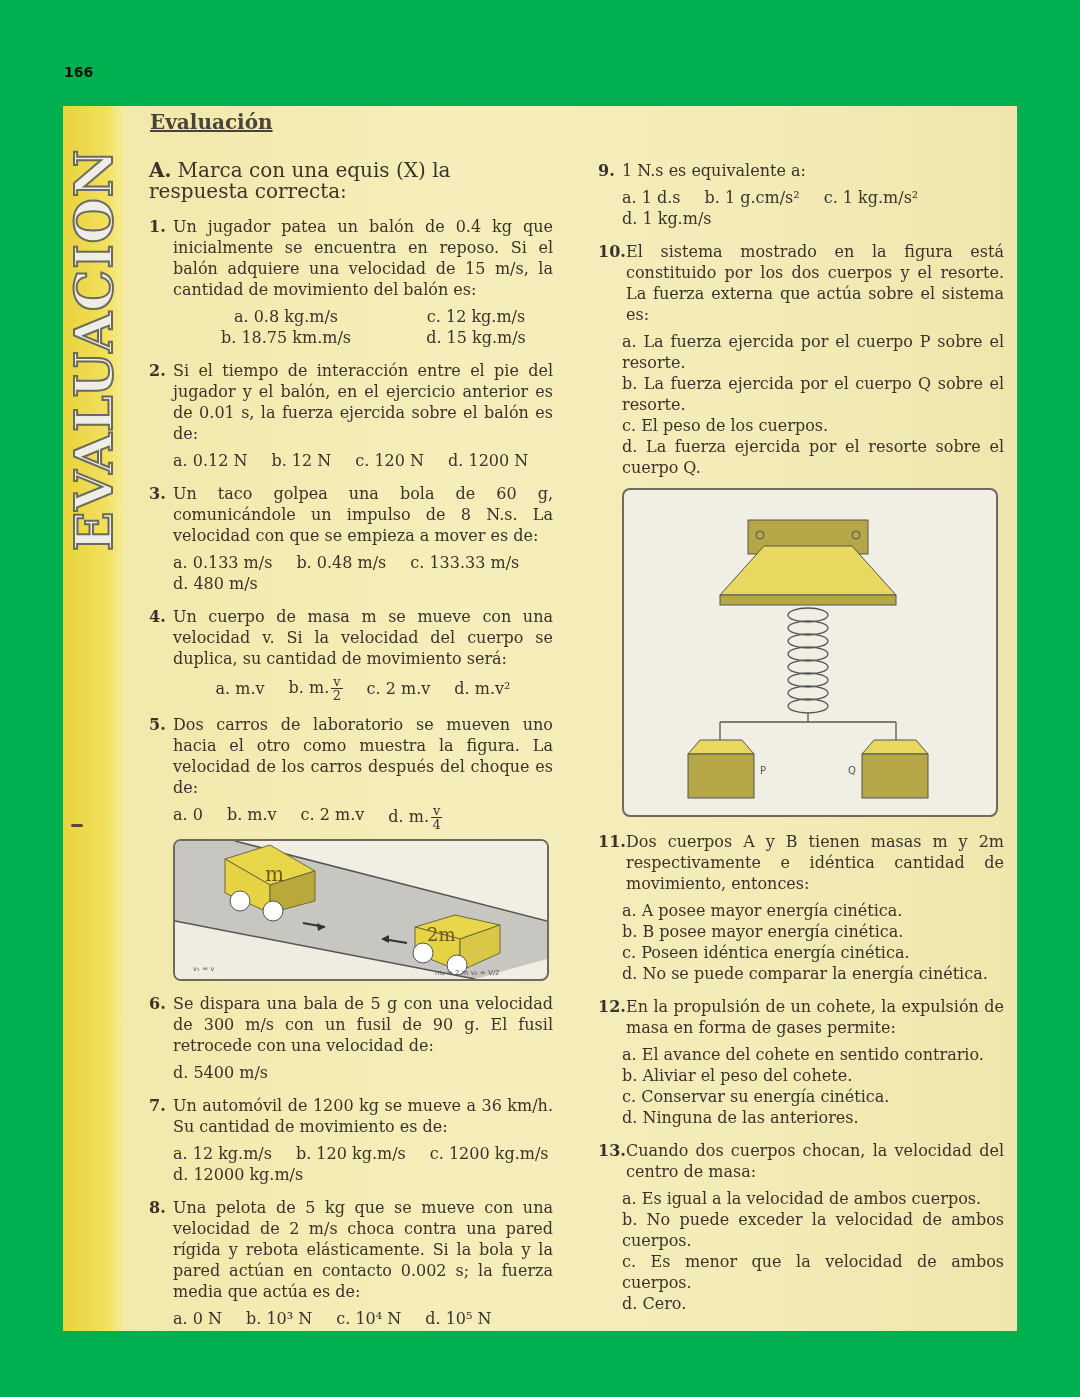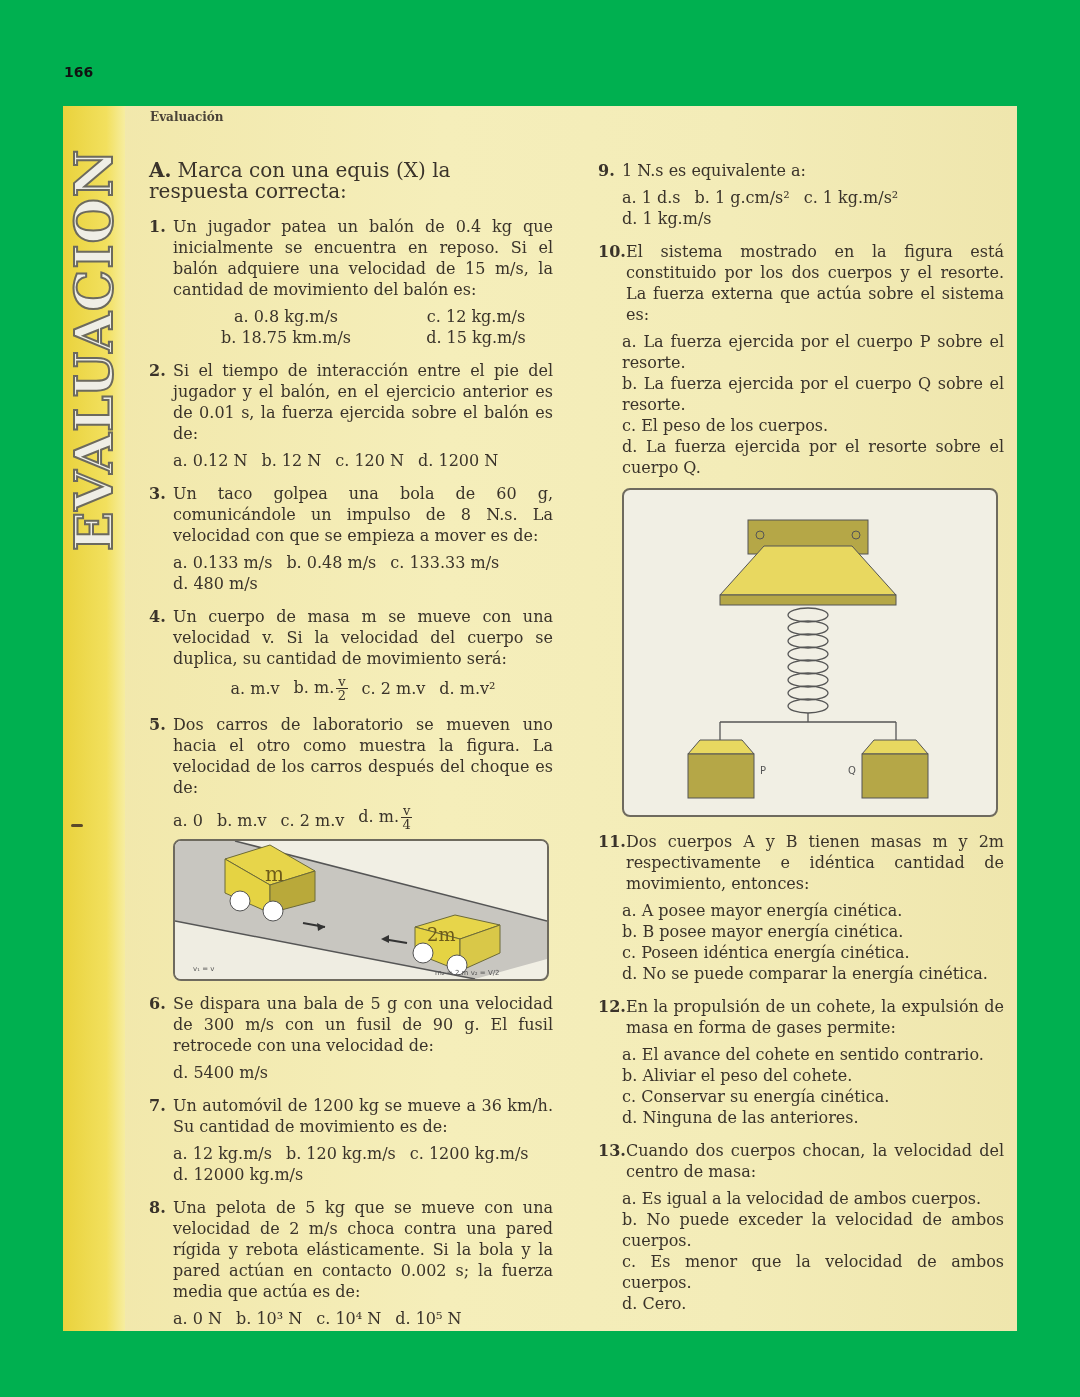--- a/index.html
+++ b/index.html
@@ -25,33 +25,33 @@
   }
   .side-title {
     position:absolute; left:4px; top:488px; width:488px; height:54px;
     transform-origin:0 0; transform:rotate(-90deg);
     font-family:"DejaVu Serif", serif; font-weight:bold; font-size:52px; letter-spacing:1px;
     color:#efeee6; -webkit-text-stroke:2px #6c6a5e;
     line-height:54px; text-align:center;
   }
   .side-mark { position:absolute; left:8px; top:718px; width:12px; height:3px; background:#5b4a2a; border-radius:2px; }
   .title {
-    position:absolute; left:87px; top:4px; font-weight:bold; font-size:12px; color:#4a4338;
+    position:absolute; left:87px; top:4px; font-weight:bold; font-size:20px; color:#4a4338;text-decoration:underline;
   }
   .col { position:absolute; font-size:16px; line-height:21px; }
   .col-left { left:86px; top:54px; width:404px; }
   .col-right { left:535px; top:54px; width:406px; }
   .instr { font-size:20px; margin-bottom:14px; }
   .instr b { margin-right:6px; }
   .q { margin-bottom:12px; }
   .q-head { display:flex; }
   .q-num { font-weight:bold; width:24px; flex:none; }
   .q-text { text-align:justify; flex:1; }
   .opts { padding-left:24px; margin-top:6px; }
-  .opt-row { display:flex; gap:14px; flex-wrap:wrap; }
+  .opt-row { display:flex; gap:24px; flex-wrap:wrap; }
   .opt { white-space:nowrap; }
   .opt-block { text-align:justify; }
   .grid2 { display:grid; grid-template-columns:226px 1fr;text-align:center; }
   .frac { display:inline-flex; flex-direction:column; align-items:center; vertical-align:middle; font-size:13px; line-height:13px; margin-left:2px; }
   .frac .num { border-bottom:1px solid #3a332a; padding:0 2px; }
   .figure {
     border:2px solid #6e6a5e; border-radius:8px; background:#f1efe4; overflow:hidden;
   }
   .fig-cars { width:372px; height:138px; margin:8px 0 10px 24px; position:relative; }
   .fig-spring { width:372px; height:325px; margin:10px 0 14px 24px; position:relative; }
@@ -129,21 +129,21 @@
         <span class="opt">c. 2 m.v</span>
         <span class="opt">d. m.v²</span>
       </div>
     </div>
 
     <div class="q">
       <div class="q-head">
           <span class="q-num">5.</span>
           <span class="q-text">Dos carros de laboratorio se mueven uno hacia el otro como muestra la figura. La velocidad de los carros después del choque es de:</span>
         </div>
-      <div class="opts opt-row" style="align-items:flex-end;">
+      <div class="opts opt-row" style="align-items:flex-start;">
         <span class="opt">a. 0</span>
         <span class="opt">b. m.v</span>
         <span class="opt">c. 2 m.v</span>
         <span class="opt"><span>d. m.</span><span class="frac">
               <span class="num">v</span>
               <span>4</span>
             </span></span>
       </div>
       <div class="figure fig-cars">
         <svg width="372" height="138" viewBox="0 0 372 138">

